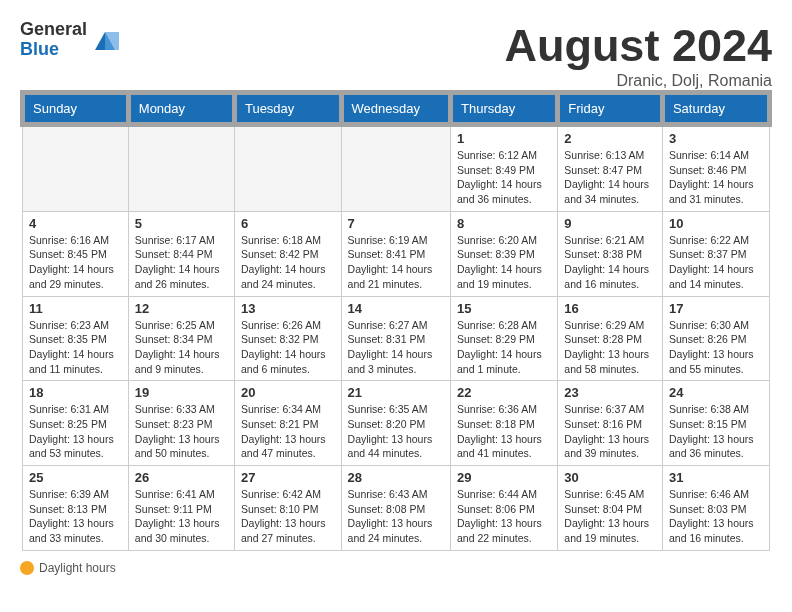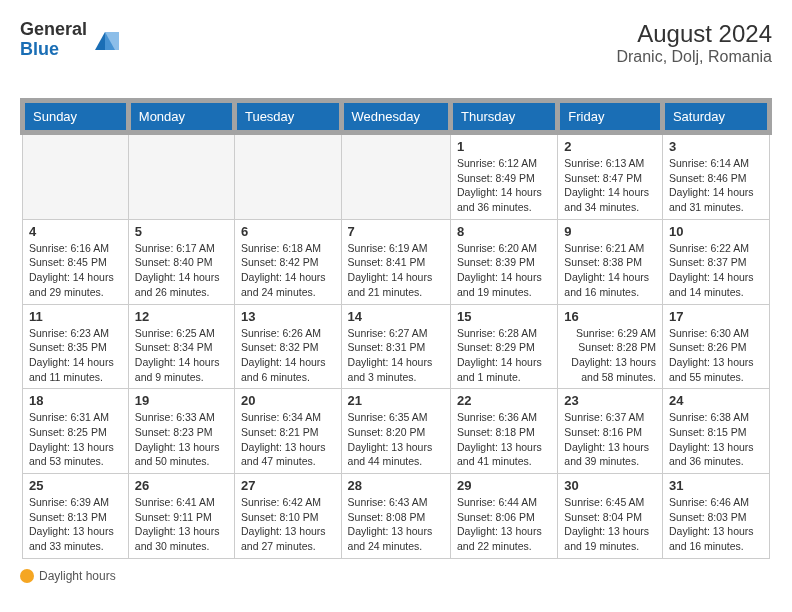--- a/index.html
+++ b/index.html
@@ -7,21 +7,21 @@
       font-family: Arial, sans-serif;
       background: #fff;
       width: 792px;
       min-height: 612px;
       padding: 20px;
     }
     .header {
       display: flex;
       justify-content: space-between;
       align-items: flex-start;
-      margin-bottom: 32px;
+      margin-bottom: 0;
     }
     .logo {
       display: flex;
       align-items: center;
     }
     .logo-text {
       display: flex;
       flex-direction: column;
       line-height: 1.1;
     }
@@ -37,22 +37,22 @@
     }
     .logo-icon {
       width: 28px;
       height: 28px;
       margin-left: 4px;
     }
     .title-block {
       text-align: right;
     }
     .month-year {
-      font-size: 24px;
-      font-weight: 400;
+      font-size: 45px;
+      font-weight: 700;
       color: #333;
     }
     .location {
       font-size: 16px;
       color: #555;
     }
     .calendar {
       width: 100%;
       border-collapse: collapse;
     }
@@ -167,21 +167,21 @@
       <tr>
         <td>
           <span class="day-num">4</span>
           <div class="day-info" style="white-space: pre-line;">Sunrise: 6:16 AM
 Sunset: 8:45 PM
 Daylight: 14 hours and 29 minutes.</div>
         </td>
         <td>
           <span class="day-num">5</span>
           <div class="day-info" style="white-space: pre-line;">Sunrise: 6:17 AM
-Sunset: 8:40 PM
+Sunset: 8:44 PM
 Daylight: 14 hours and 26 minutes.</div>
         </td>
         <td>
           <span class="day-num">6</span>
           <div class="day-info" style="white-space: pre-line;">Sunrise: 6:18 AM
 Sunset: 8:42 PM
 Daylight: 14 hours and 24 minutes.</div>
         </td>
         <td>
           <span class="day-num">7</span>
@@ -234,21 +234,21 @@
 Daylight: 14 hours and 3 minutes.</div>
         </td>
         <td>
           <span class="day-num">15</span>
           <div class="day-info" style="white-space: pre-line;">Sunrise: 6:28 AM
 Sunset: 8:29 PM
 Daylight: 14 hours and 1 minute.</div>
         </td>
         <td>
           <span class="day-num">16</span>
-          <div class="day-info" style="white-space: pre-line; text-align: right;">Sunrise: 6:29 AM
+          <div class="day-info" style="white-space: pre-line;">Sunrise: 6:29 AM
 Sunset: 8:28 PM
 Daylight: 13 hours and 58 minutes.</div>
         </td>
         <td>
           <span class="day-num">17</span>
           <div class="day-info" style="white-space: pre-line;">Sunrise: 6:30 AM
 Sunset: 8:26 PM
 Daylight: 13 hours and 55 minutes.</div>
         </td>
       </tr>

